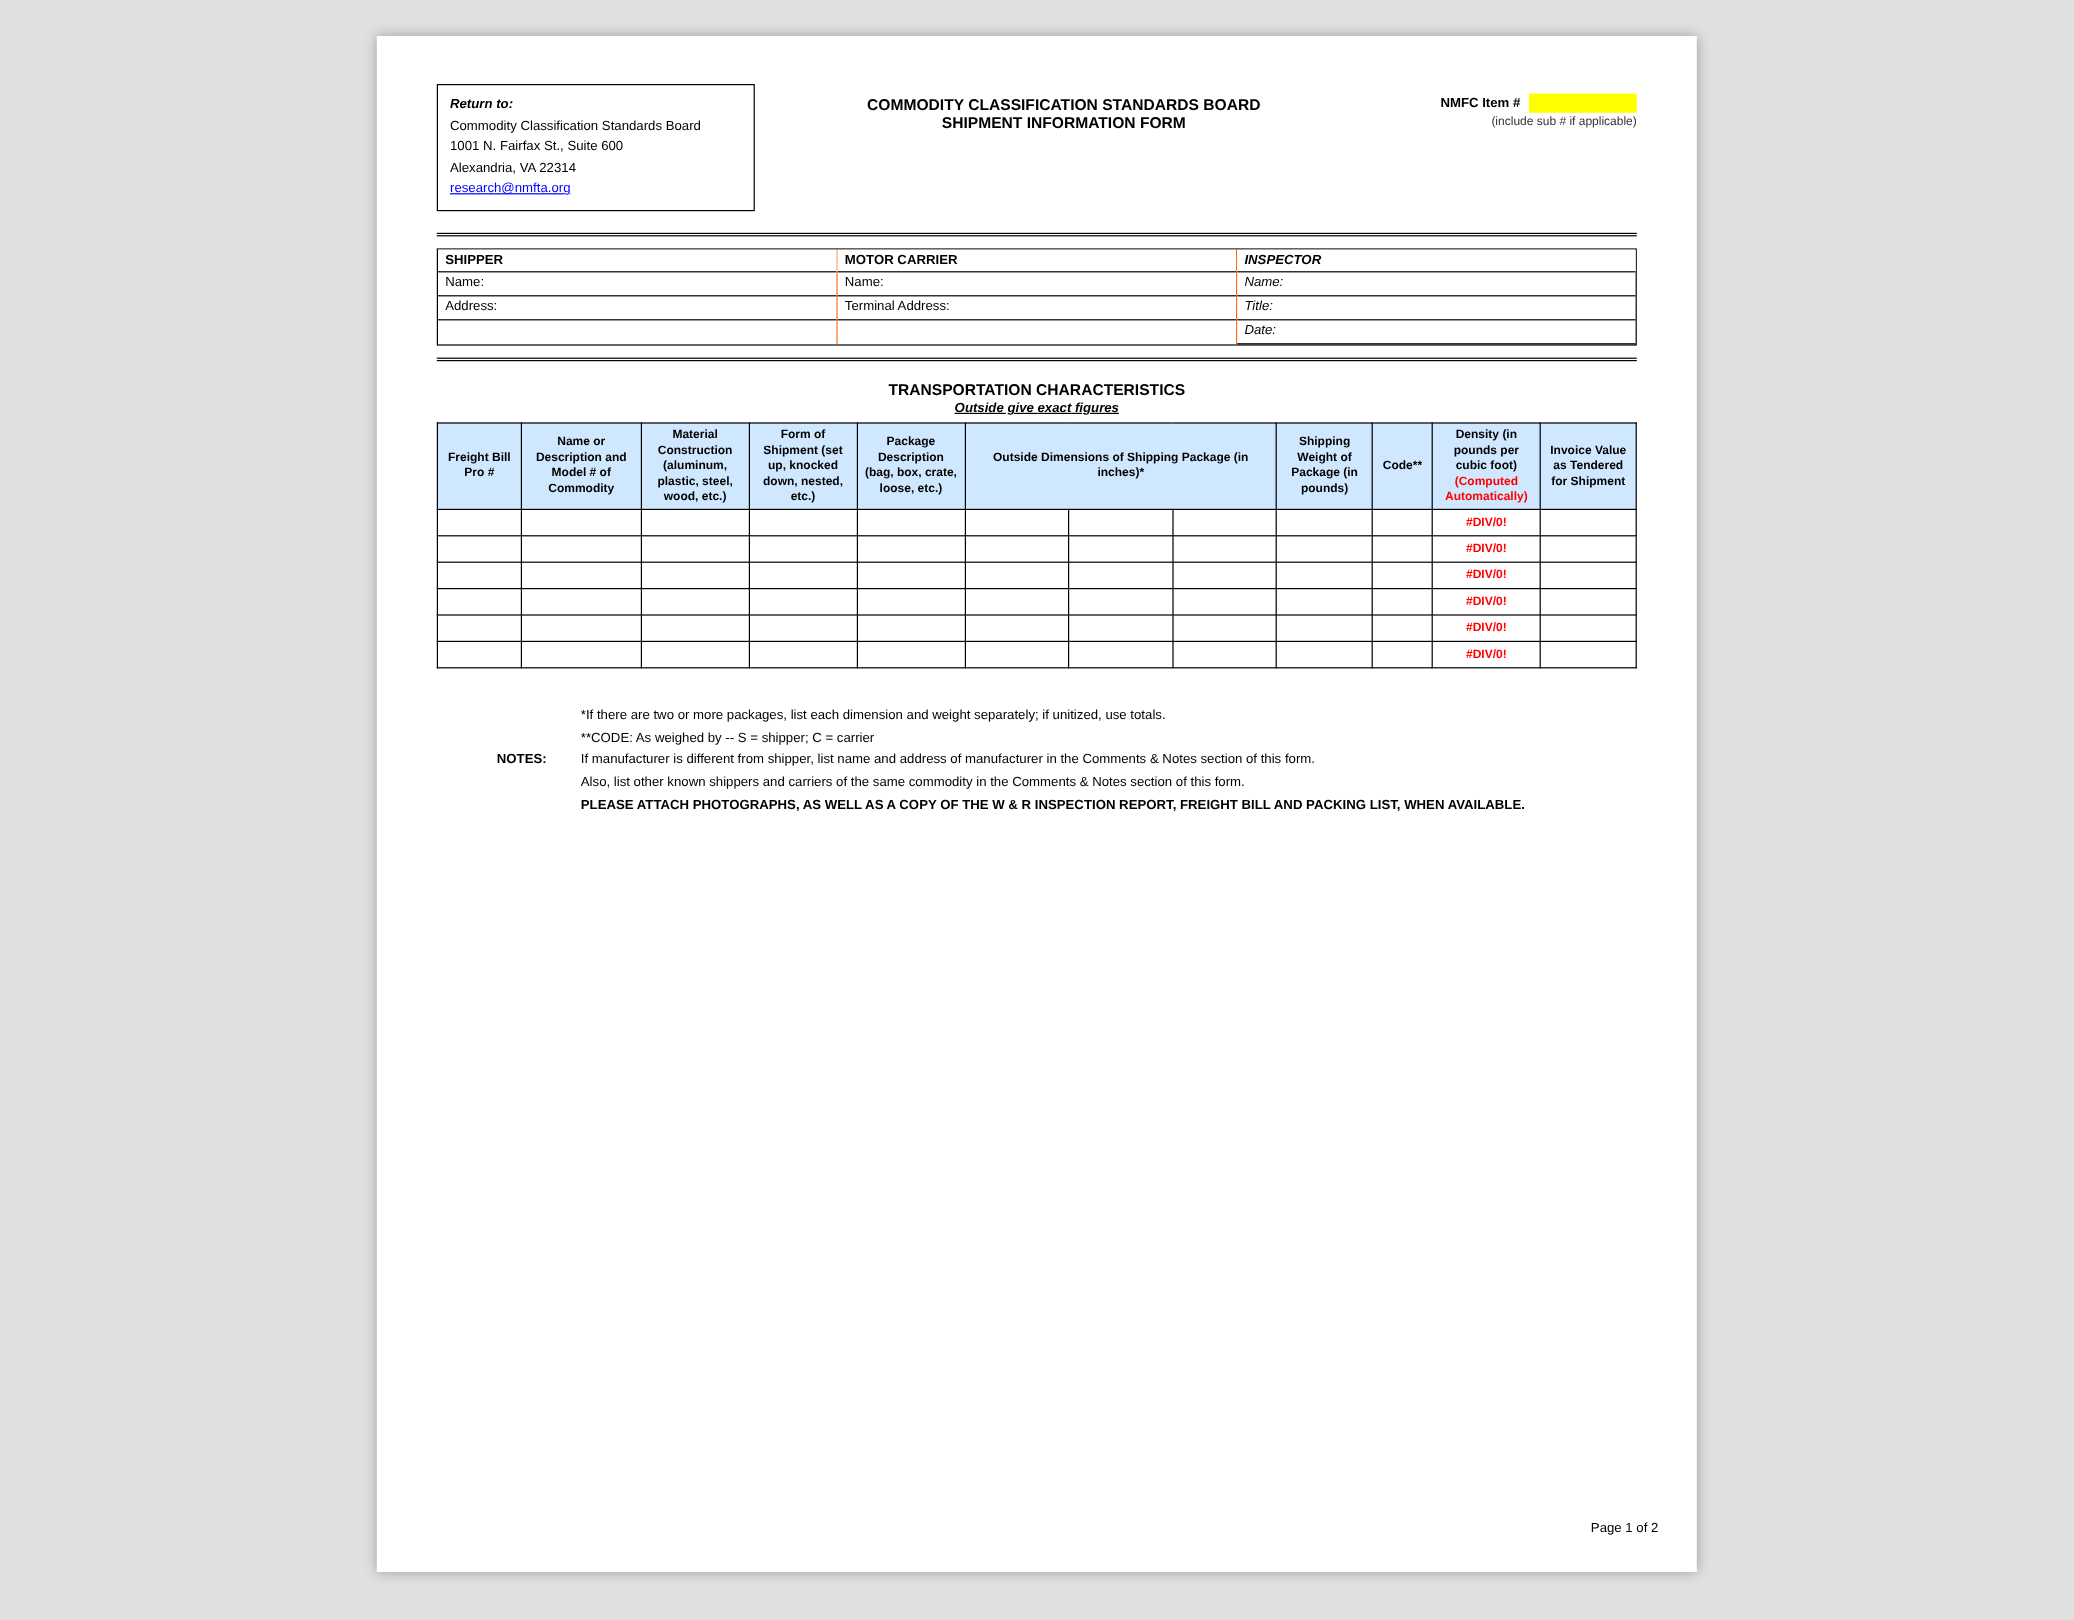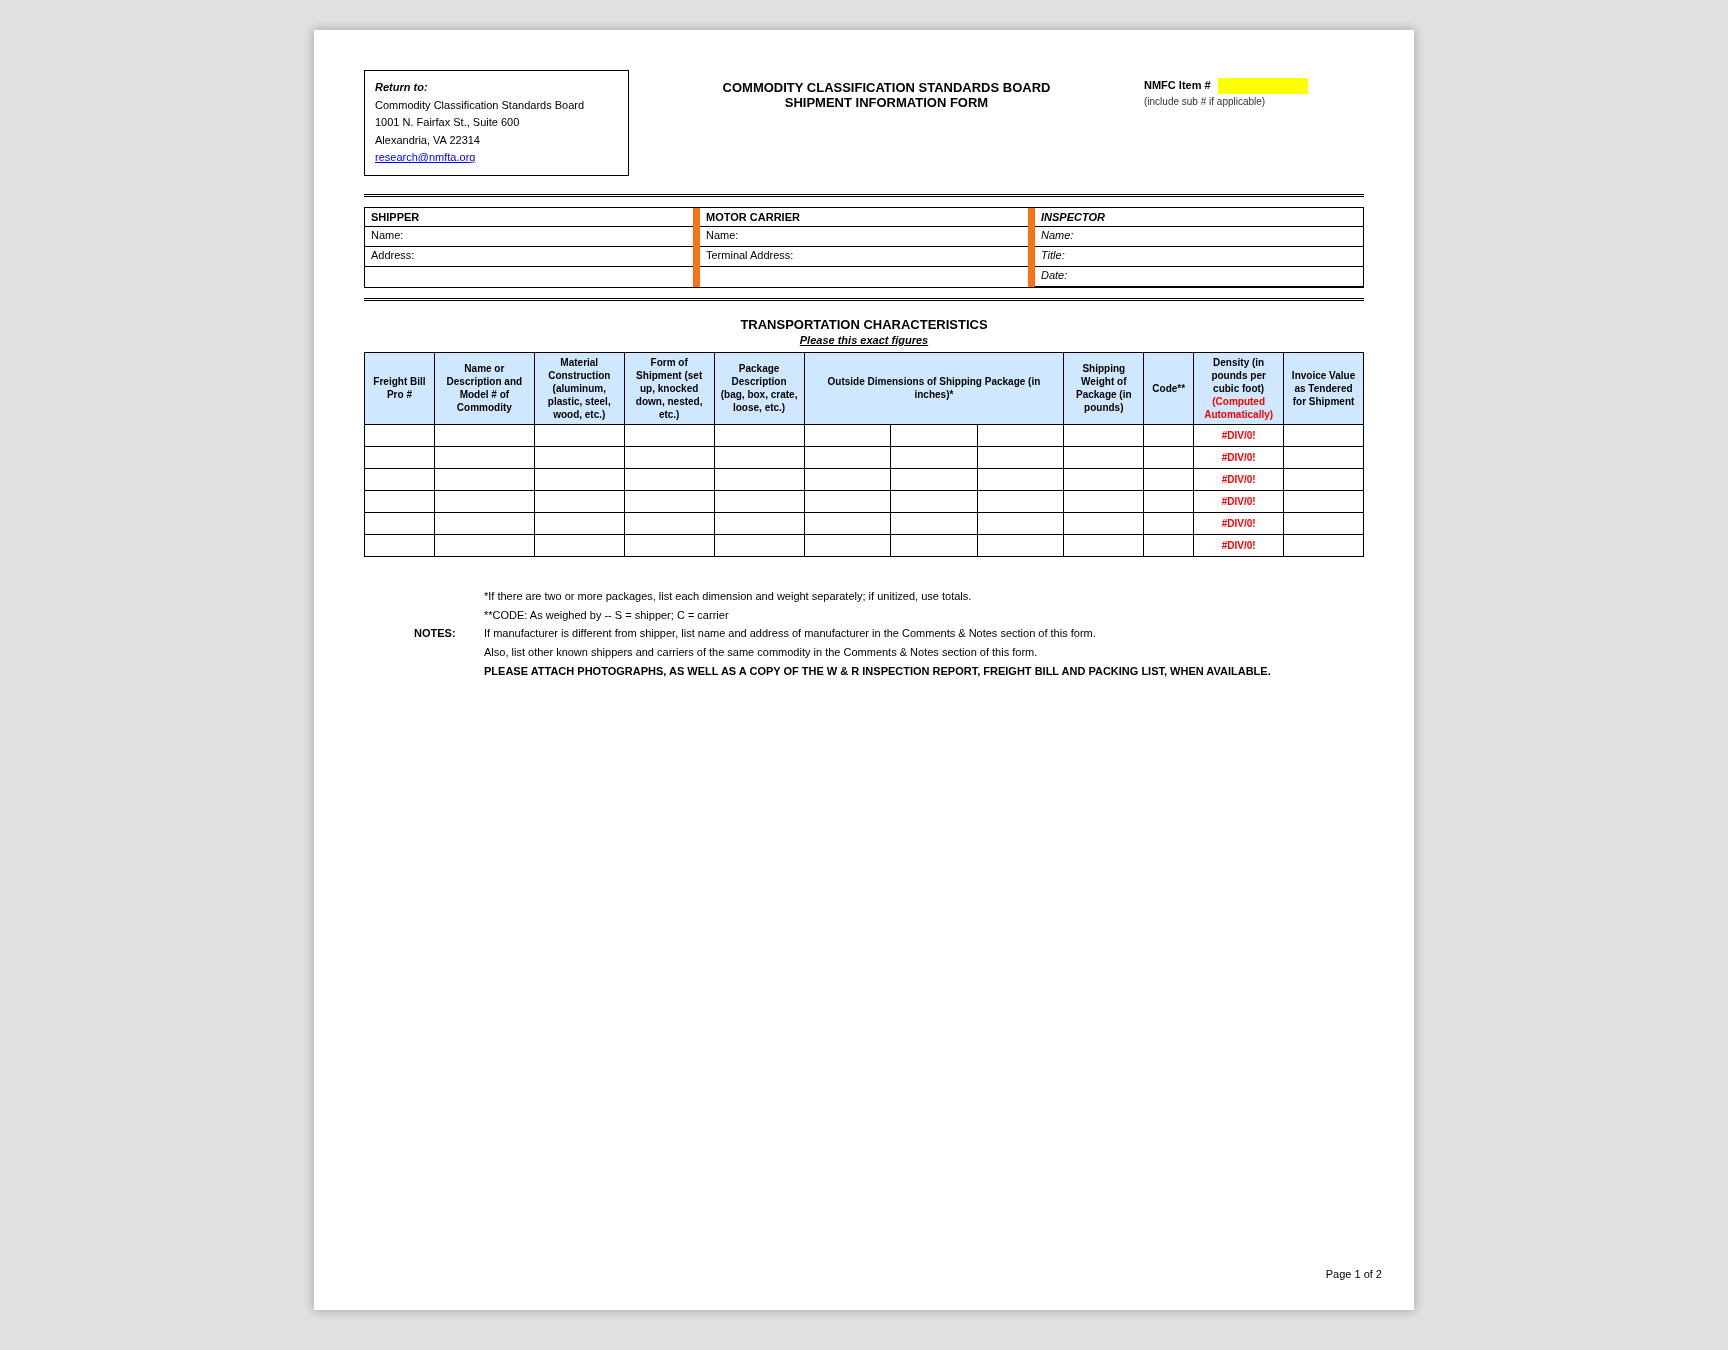--- a/index.html
+++ b/index.html
@@ -45,20 +45,21 @@
       text-decoration: underline;
     }
     .center-header {
       text-align: center;
       font-size: 13px;
       font-weight: bold;
       flex: 1;
       padding-top: 10px;
     }
     .nmfc-section {
+      text-align: right;
       width: 220px;
       padding-top: 8px;
       font-size: 11px;
     }
     .nmfc-section .nmfc-label {
       font-weight: bold;
     }
     .nmfc-highlight {
       display: inline-block;
       background: #ffff00;
@@ -81,21 +82,21 @@
     }
 
     
     .info-section {
       display: flex;
       border: 1px solid #000;
       margin-bottom: 0;
     }
     .info-col {
       flex: 1;
-      border-right: 7px solid #f97316;
+      border-right: 1px solid #f97316;
     }
     .info-col:last-child {
       border-right: none;
       font-style: italic;
     }
     .info-col-header {
       background: #fff;
       font-weight: bold;
       padding: 3px 6px;
       border-bottom: 1px solid #000;
@@ -283,21 +284,21 @@
         <span class="info-row-label">Date:</span>
         <span class="info-row-value"></span>
       </div>
     </div>
   </div>
 
   <hr class="double-rule">
 
   <div class="transport-title">TRANSPORTATION CHARACTERISTICS</div>
   <div class="transport-subtitle">
-    <span>Please this </span><span style="text-decoration:underline;font-weight:bold;">exact</span><span> figures</span>
+    <span>Outside give </span><span style="text-decoration:underline;font-weight:bold;">exact</span><span> figures</span>
   </div>
 
   <table class="main-table">
     <thead>
       <tr>
         <th class="col-freight">Freight Bill Pro #</th>
         <th class="col-name">Name or Description and Model # of Commodity</th>
         <th class="col-material">Material Construction (aluminum, plastic, steel, wood, etc.)</th>
         <th class="col-form">Form of Shipment (set up, knocked down, nested, etc.)</th>
         <th class="col-package">Package Description (bag, box, crate, loose, etc.)</th>

